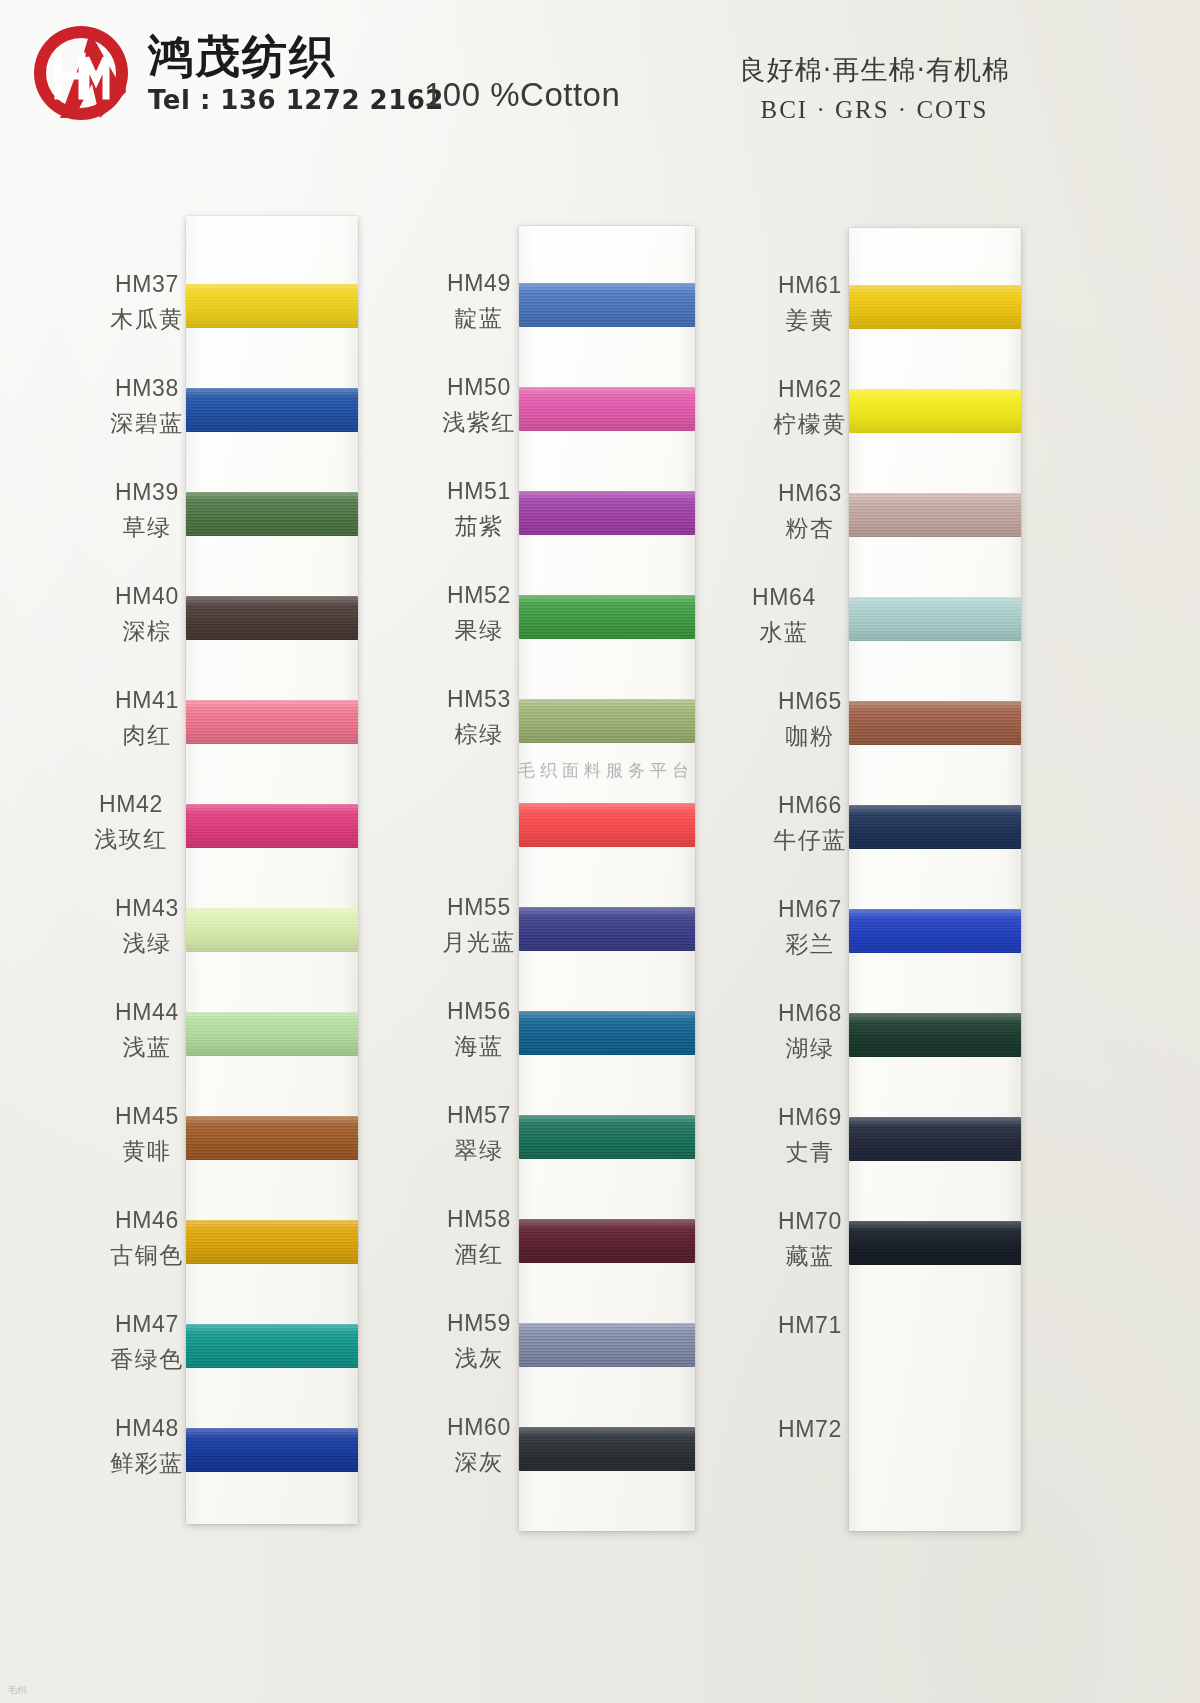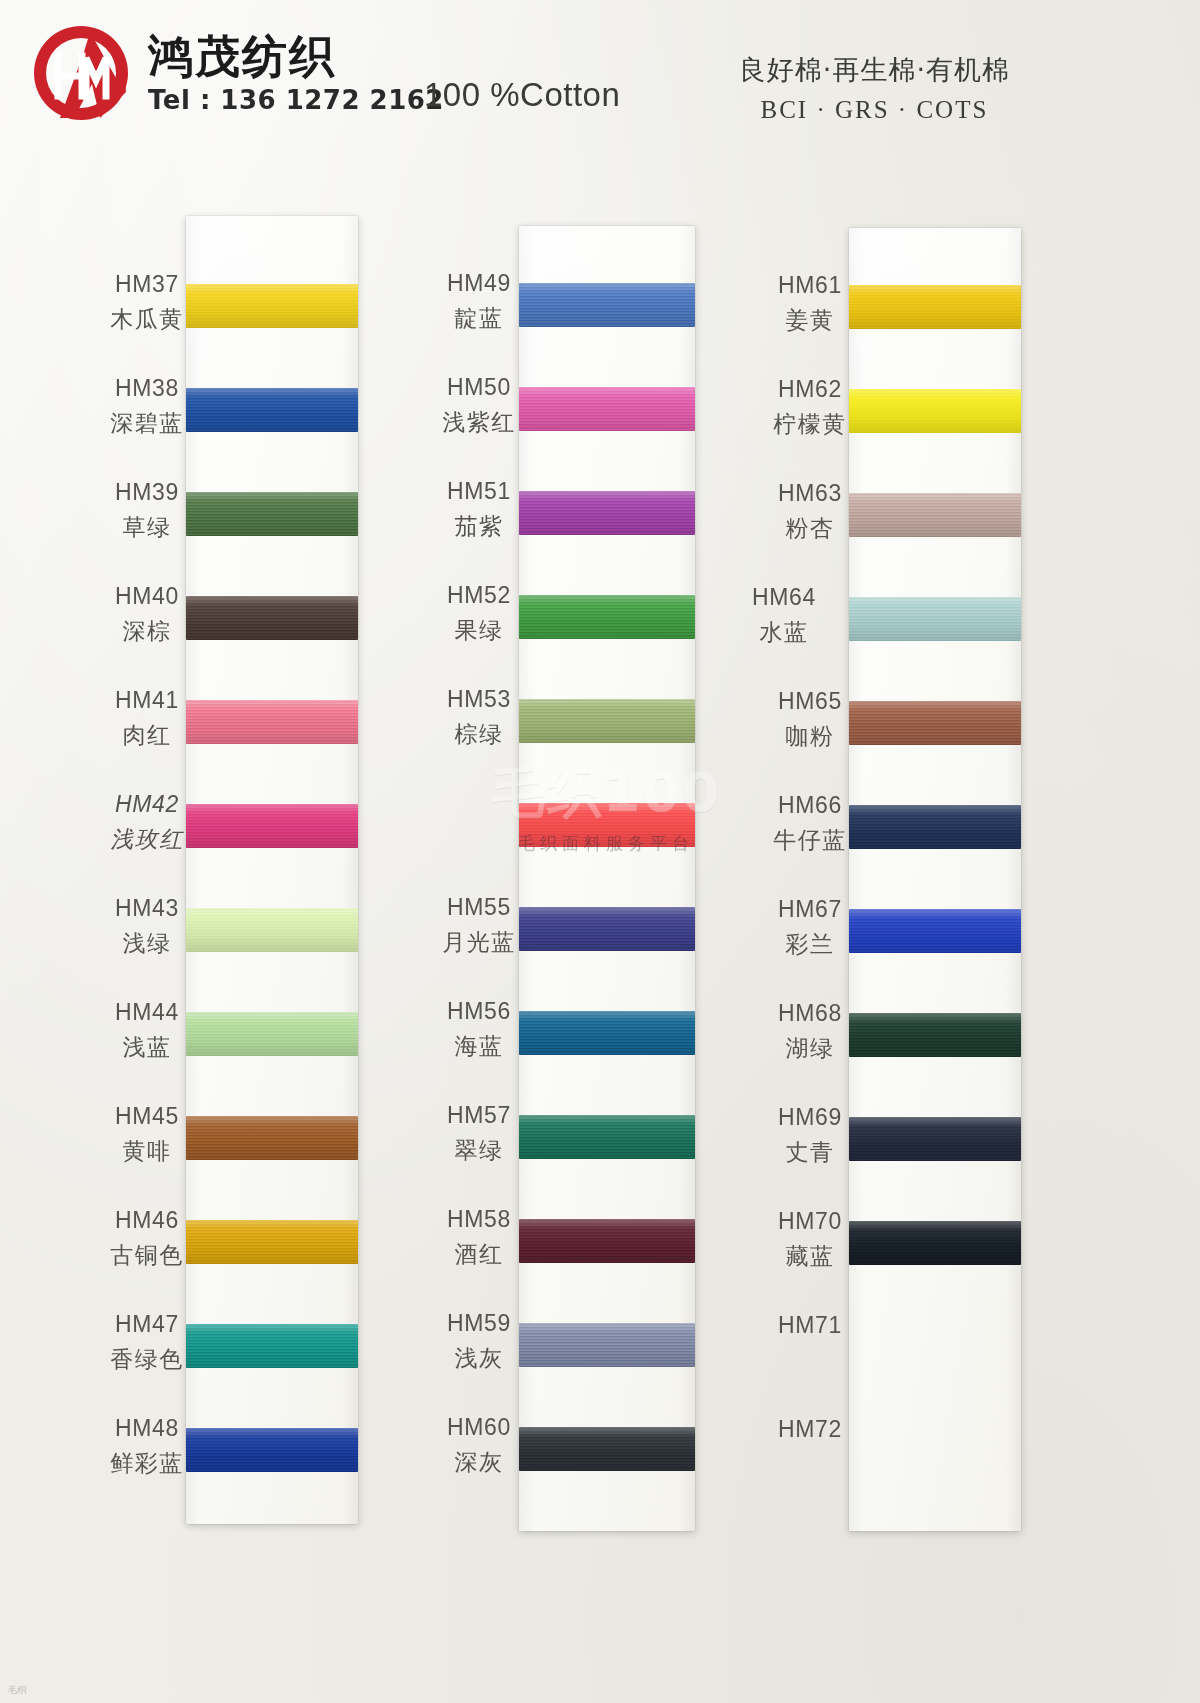--- a/index.html
+++ b/index.html
@@ -263,21 +263,21 @@
       <div class="sheen"></div>
     </div>
     <div class="label" style="left: 72px; width: 150px; top: 686px;">
       <span class="code">HM41</span>
       <span class="cn">肉红</span>
     </div>
     <div class="swatch" style="left: 186px; top: 804px; width: 172px; height: 44px; background: rgb(224, 58, 123);">
       <div class="fibers"></div>
       <div class="sheen"></div>
     </div>
-    <div class="label" style="left: 72px; width: 150px; top: 790px; font-style: italic;">
+    <div class="label" style="left: 56px; width: 150px; top: 790px;">
       <span class="code">HM42</span>
       <span class="cn">浅玫红</span>
     </div>
     <div class="swatch" style="left: 186px; top: 908px; width: 172px; height: 44px; background: rgb(220, 240, 174);">
       <div class="fibers"></div>
       <div class="sheen"></div>
     </div>
     <div class="label" style="left: 72px; width: 150px; top: 894px;">
       <span class="code">HM43</span>
       <span class="cn">浅绿</span>
@@ -498,17 +498,16 @@
     </div>
     <div class="label" style="left: 735px; width: 150px; top: 1311px;">
       <span class="code">HM71</span>
     </div>
     <div class="label" style="left: 735px; width: 150px; top: 1415px;">
       <span class="code">HM72</span>
     </div>
   </div>
 
 <div class="watermark">
-  <div class="wm-main">毛织100</div>
   <div class="wm-sub">毛织面料服务平台</div>
 </div>
 
 <div class="corner-mark">毛织</div>
 
 </body></html>

